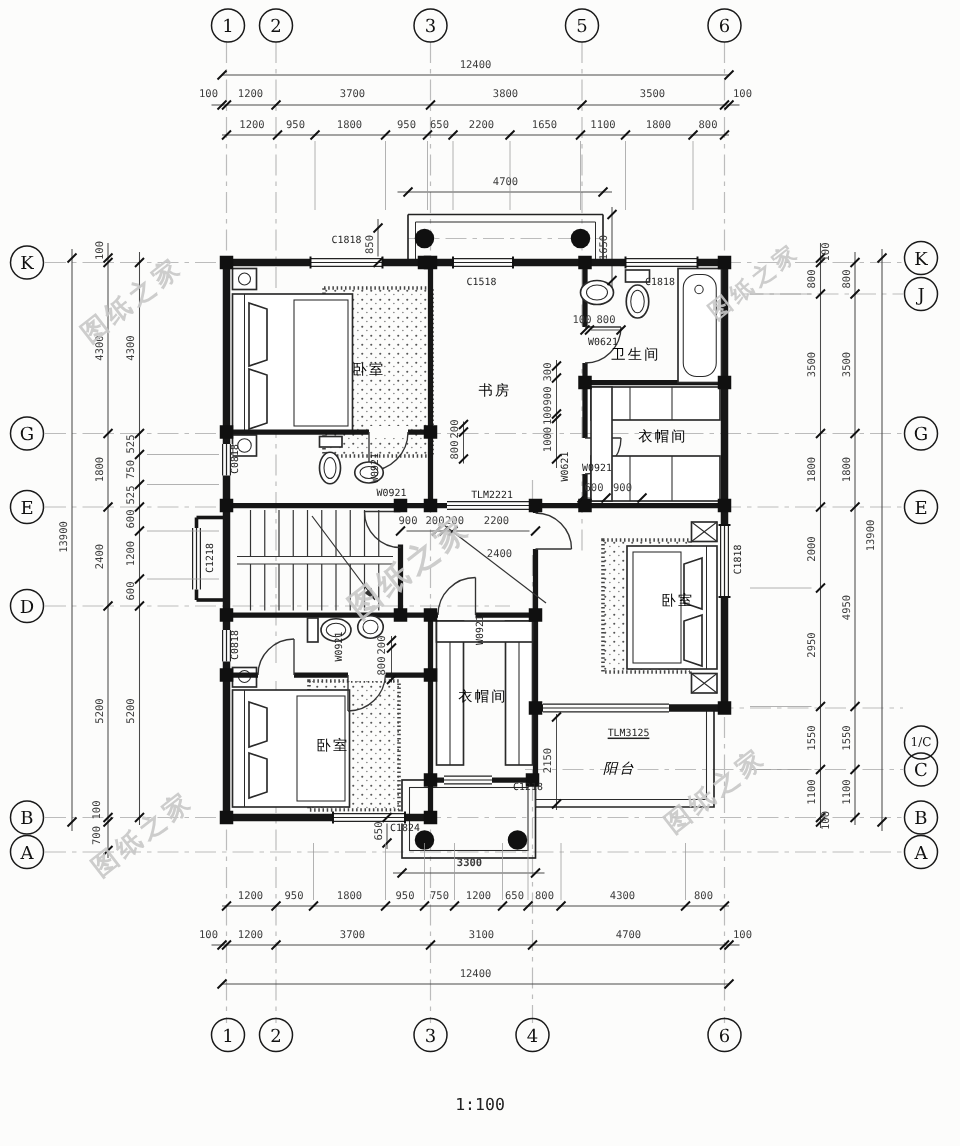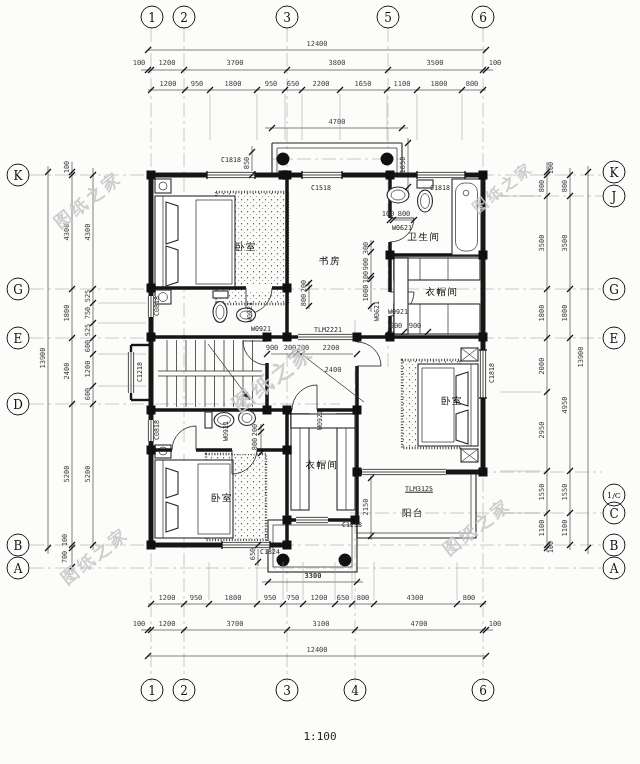--- a/index.html
+++ b/index.html
@@ -648,21 +648,21 @@
       <div class="lbl code" style="left: 398px; top: 312px;">W0921</div>
       <div class="lbl code" style="left: 402px; top: 228px;">W0621</div>
       <div class="lbl v code" style="left: 377px; top: 311px;">W0621</div>
       <div class="lbl room" style="left: 246px; top: 247px;">卧室</div>
       <div class="lbl room" style="left: 330px; top: 261px;">书房</div>
       <div class="lbl room" style="left: 424px; top: 237px;">卫生间</div>
       <div class="lbl room" style="left: 442px; top: 292px;">衣帽间</div>
       <div class="lbl room" style="left: 452px; top: 401px;">卧室</div>
       <div class="lbl room" style="left: 322px; top: 465px;">衣帽间</div>
       <div class="lbl room" style="left: 222px; top: 498px;">卧室</div>
-      <div class="lbl room" style="left: 413px; top: 513px;">阳台</div>
+      <div class="lbl room" style="left: 413px; top: 513px; font-style: italic;">阳台</div>
       <div class="bubble" style="left: 152px; top: 17px; font-size: 12px;">1</div>
       <div class="bubble" style="left: 184px; top: 17px; font-size: 12px;">2</div>
       <div class="bubble" style="left: 287px; top: 17px; font-size: 12px;">3</div>
       <div class="bubble" style="left: 388px; top: 17px; font-size: 12px;">5</div>
       <div class="bubble" style="left: 483px; top: 17px; font-size: 12px;">6</div>
       <div class="bubble" style="left: 152px; top: 690px; font-size: 12px;">1</div>
       <div class="bubble" style="left: 184px; top: 690px; font-size: 12px;">2</div>
       <div class="bubble" style="left: 287px; top: 690px; font-size: 12px;">3</div>
       <div class="bubble" style="left: 355px; top: 690px; font-size: 12px;">4</div>
       <div class="bubble" style="left: 483px; top: 690px; font-size: 12px;">6</div>

